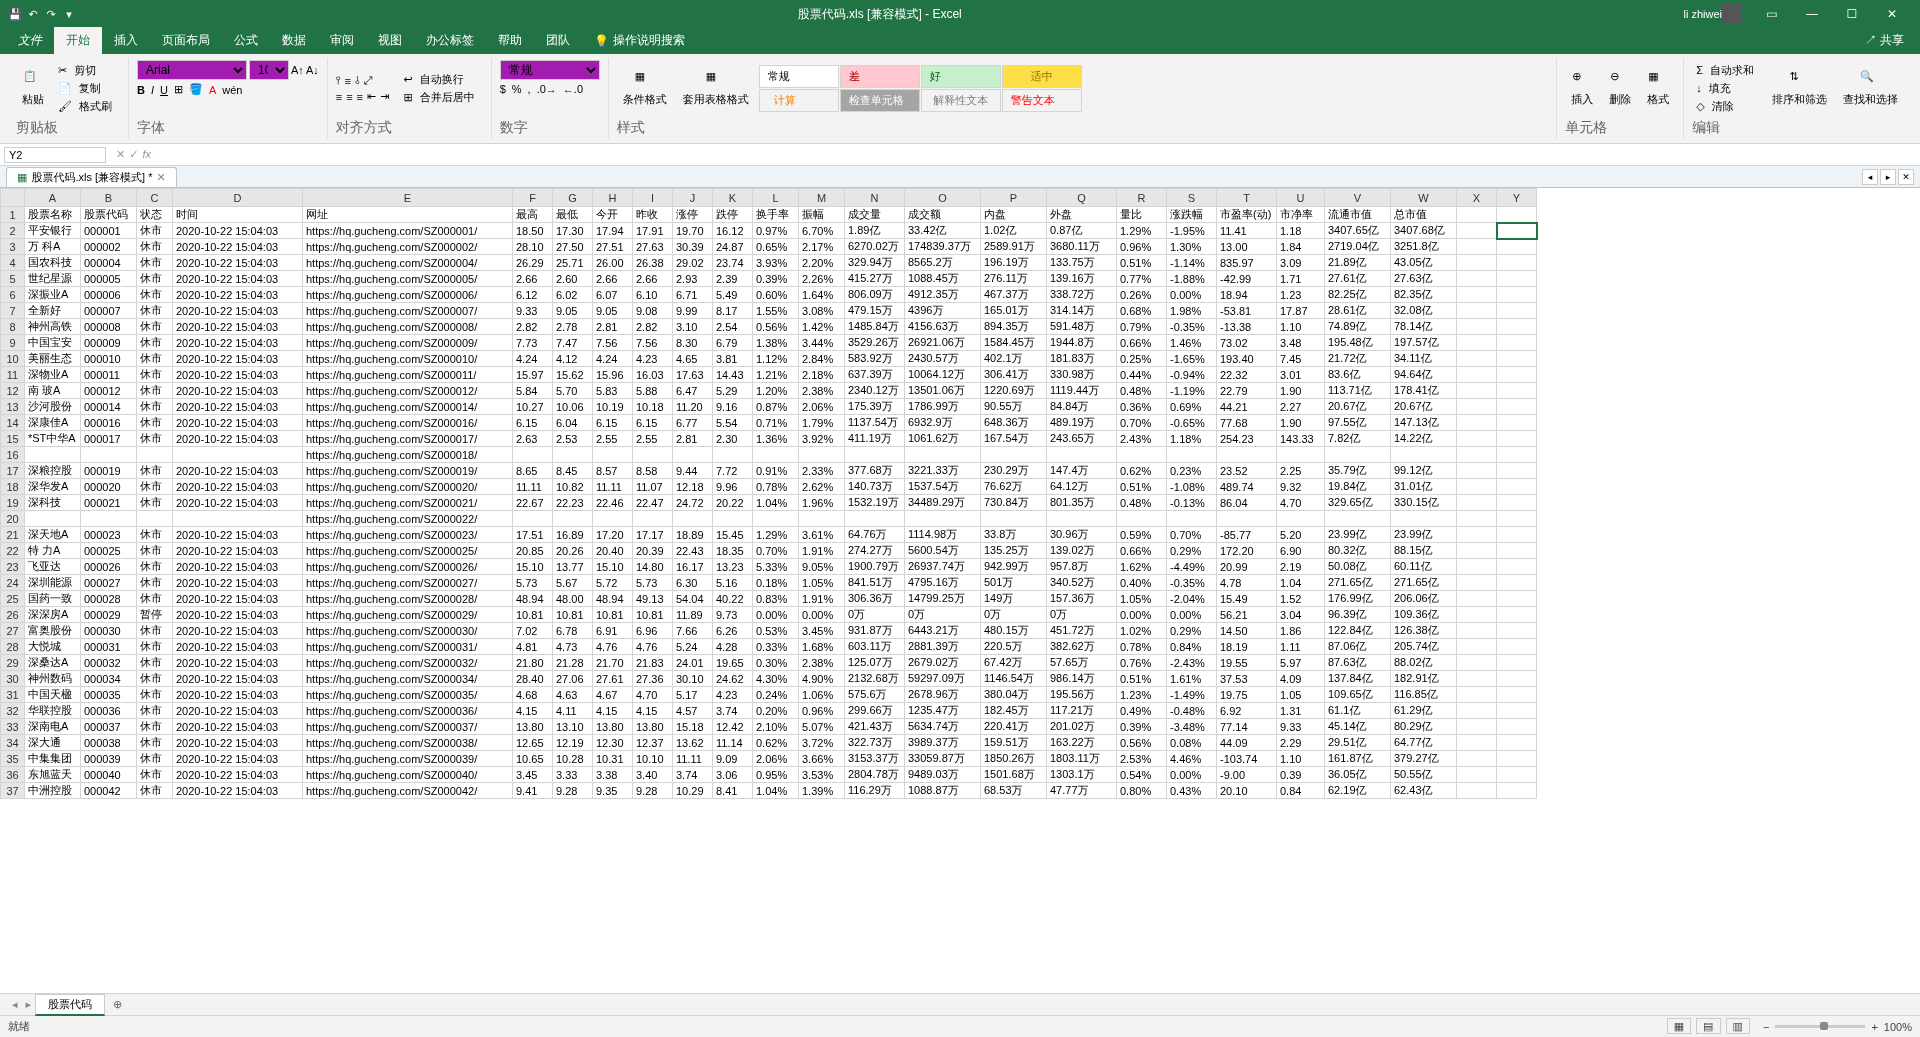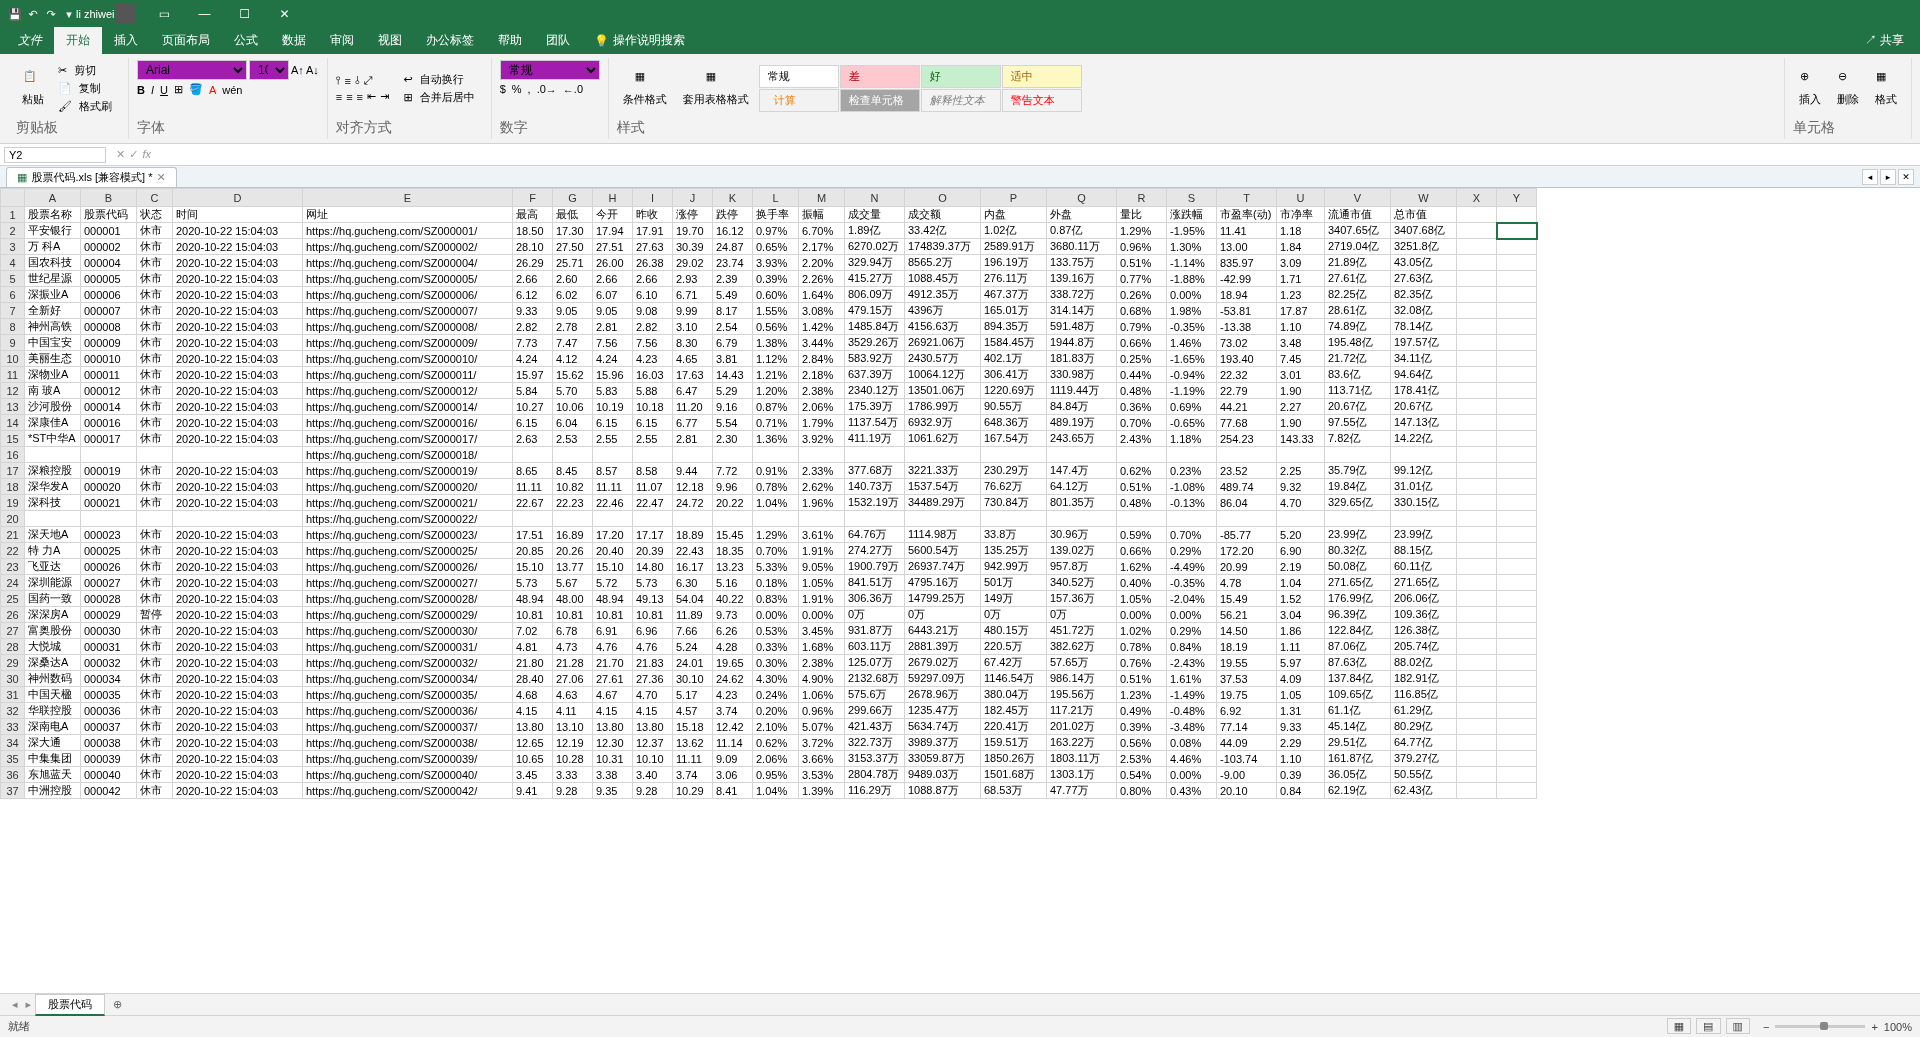--- a/index.html
+++ b/index.html
@@ -22,24 +22,24 @@
 .btn-stack { display: flex; flex-direction: column; gap: 1px; font-size: 11px; }
 .btn-stack span { padding: 1px 4px; cursor: pointer; }
 .big-btn { display: flex; flex-direction: column; align-items: center; padding: 2px 6px; cursor: pointer; font-size: 11px; }
 .big-btn .icon { width: 20px; height: 20px; margin-bottom: 2px; }
 .font-row { display: flex; gap: 2px; align-items: center; }
 .font-select { border: 1px solid #ccc; padding: 1px 4px; font-size: 12px; background: #a21caf; }
 .style-cell { border: 1px solid #d4d4d4; padding: 3px 8px; font-size: 11px; min-width: 80px; }
 .style-cell.normal { background: #fff; }
 .style-cell.bad { background: #ffc7ce; color: #9c0006; }
 .style-cell.good { background: #c6efce; color: #006100; }
-.style-cell.neutral { background: #fef9c3; color: #9c6500; }
+.style-cell.neutral { background: #fde047; color: #9c6500; text-align: center; }
 .style-cell.calc { background: #f2f2f2; color: #fa7d00; padding-left: 14px; }
 .style-cell.check { background: #a5a5a5; color: #fff; }
-.style-cell.explain { font-style: italic; color: #7f7f7f; }
+.style-cell.explain { color: #7f7f7f; text-align: center; }
 .style-cell.warn { color: #ff0000; }
 .formulabar { display: flex; height: 22px; border-bottom: 1px solid #d4d4d4; align-items: center; background: #fff; }
 .namebox { width: 102px; border: 1px solid #ccc; margin: 2px 4px; padding: 1px 4px; font-size: 11px; }
 .fx-btns { display: flex; gap: 4px; padding: 0 6px; color: #999; }
 .fx-input { flex: 1; border: none; padding: 2px; font-size: 11px; }
 .workbook-tabs { background: #eef3f8; border-bottom: 1px solid #b9c4ce; height: 22px; display: flex; align-items: center; padding: 0 6px; }
 .wb-tab { background: #fff; border: 1px solid #b9c4ce; border-bottom: none; padding: 2px 10px; font-size: 11px; border-radius: 3px 3px 0 0; display: flex; align-items: center; gap: 4px; }
 .wb-tab .close { color: #888; cursor: pointer; }
 .wb-nav { margin-left: auto; display: flex; gap: 2px; }
 .wb-nav span { border: 1px solid #ccc; width: 16px; height: 16px; display: inline-flex; align-items: center; justify-content: center; font-size: 9px; background: #fff; }
@@ -66,20 +66,21 @@
 </head>
 <body>
 
 <div class="titlebar">
   <div class="qat">
     <span>💾</span>
     <span>↶</span>
     <span>↷</span>
     <span>▾</span>
   </div>
+  <div class="title">股票代码.xls [兼容模式] - Excel</div>
   <div class="user">li zhiwei</div>
   <span style="width:20px;height:20px;background:#555;margin-right:10px;"></span>
   <div class="winbtn">▭</div>
   <div class="winbtn">—</div>
   <div class="winbtn">☐</div>
   <div class="winbtn">✕</div>
 </div>
 
 <div class="ribbon-tabs">
   <div class="tab file">文件</div>
@@ -205,20 +206,38 @@
           <div class="icon">⊖</div>
           <span>删除</span>
         </div>
       <div class="big-btn">
           <div class="icon">▦</div>
           <span>格式</span>
         </div>
     </div>
     <div class="group-label">单元格</div>
   </div>
+  <div class="group" style="border-right:none;">
+    <div class="group-content">
+      <div class="btn-stack">
+        <span>Σ <span>自动求和</span></span>
+        <span>↓ <span>填充</span></span>
+        <span>◇ <span>清除</span></span>
+      </div>
+      <div class="big-btn">
+          <div class="icon">⇅</div>
+          <span>排序和筛选</span>
+        </div>
+      <div class="big-btn">
+          <div class="icon">🔍</div>
+          <span>查找和选择</span>
+        </div>
+    </div>
+    <div class="group-label">编辑</div>
+  </div>
 </div>
 
 <div class="formulabar">
   <input class="namebox" value="Y2" style="">
   <div class="fx-btns">
     <span>✕</span>
     <span>✓</span>
     <span><i>fx</i></span>
   </div>
   <input class="fx-input" style="">

